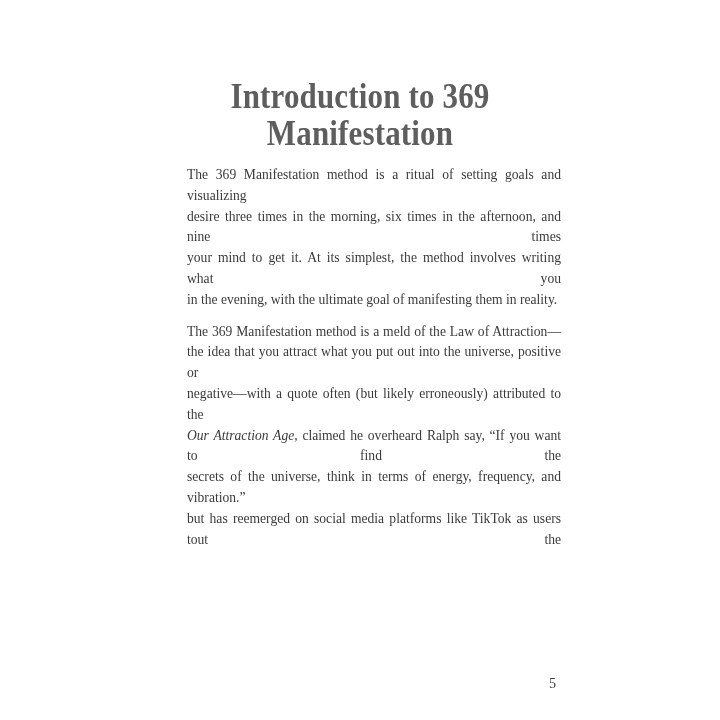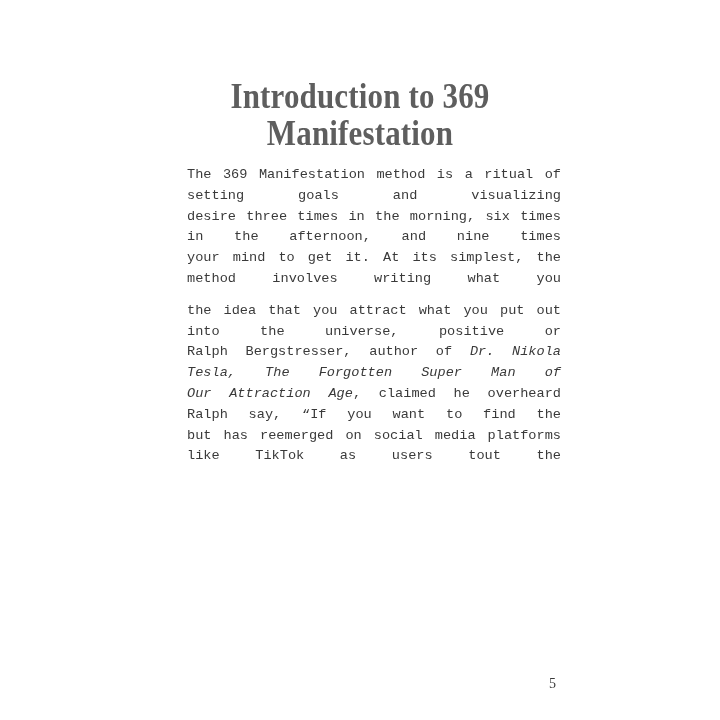--- a/index.html
+++ b/index.html
@@ -26,21 +26,21 @@
     position: absolute; left: 187px; top: 165px; width: 374px;
     font-family: "Liberation Serif", "DejaVu Serif", serif;
     font-size: 13.6px; line-height: 20.8px;
     color: #3a3a3a;
     text-align: justify;
   }
   .para { margin: 0 0 11px 0; }
   .para:last-child { text-align-last: justify; }
   .line { display: block; text-align: justify; text-align-last: justify; white-space: nowrap; }
   .line.last { text-align-last: left; }
-  .para .line { white-space: normal; font-family: Liberation Mono, monospace; }
+  .para .line { white-space: normal; }
   em { font-style: italic; }
   .page-number {
     position: absolute; left: 549px; top: 676px;
     font-family: "Liberation Serif", "DejaVu Serif", serif;
     font-size: 14px; color: #3a3a3a;
   }
 </style>
 </head>
 <body>
 
@@ -48,26 +48,29 @@
   <div class="title">
     <div>Introduction to 369</div>
     <div>Manifestation</div>
   </div>
 
   <div class="body-text">
     <div class="para">
       <span class="line">The 369 Manifestation method is a ritual of setting goals and visualizing</span>
       <span class="line">desire three times in the morning, six times in the afternoon, and nine times</span>
       <span class="line">your mind to get it. At its simplest, the method involves writing what you</span>
+      <span class="line last">in the evening, with the ultimate goal of manifesting them in reality.</span>
     </div>
 
     <div class="para">
+      <span class="line">The 369 Manifestation method is a meld of the Law of Attraction—</span>
       <span class="line">the idea that you attract what you put out into the universe, positive or</span>
-      <span class="line"><span>Ralph Bergstresser, author of </span><em>Dr. Nikola Tesla, The Forgotten Super Man of</em></span>
+      <span class="line">negative—with a quote often (but likely erroneously) attributed to the</span>
       <span class="line"><em>Our Attraction Age</em><span>, claimed he overheard Ralph say, “If you want to find the</span></span>
+      <span class="line">secrets of the universe, think in terms of energy, frequency, and vibration.”</span>
       <span class="line">but has reemerged on social media platforms like TikTok as users tout the</span>
 
     </div>
 
   </div>
 
   <div class="page-number">5</div>
 </div>
 
 </body></html>

